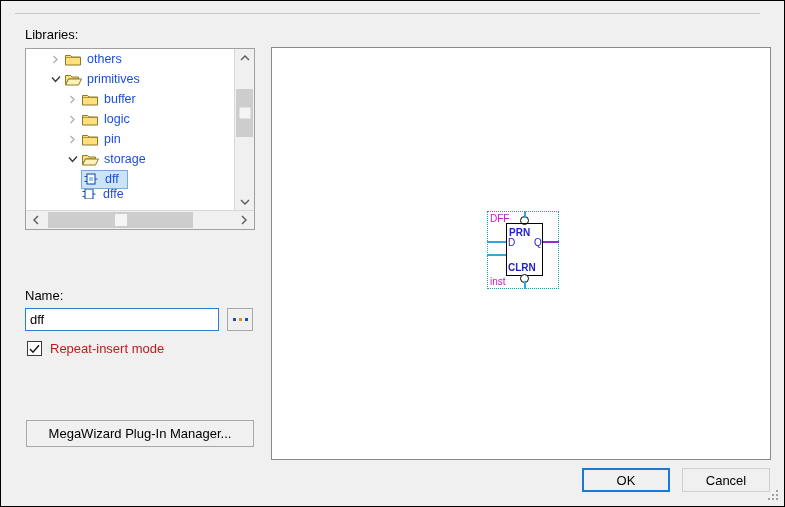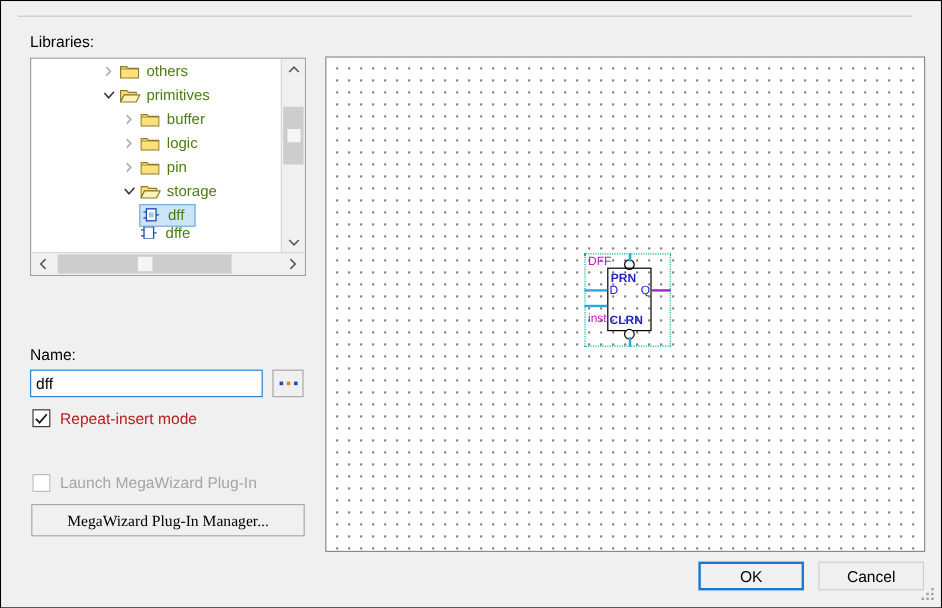--- a/index.html
+++ b/index.html
@@ -105,25 +105,24 @@
     left: 0; top: 0;
     width: 209px;
     height: 162px;
     overflow: hidden;
   }
   .tree-row {
     height: 20px;
     display: flex;
     align-items: center;
     font-size: 12.5px;
-    color: #4d7c0f;
+    color: #1d4ed8;
     white-space: nowrap;
     padding-left: 4px;
     box-sizing: border-box;
-    margin-left: 35px;
   }
   .tw { display:inline-block; width: 17px; flex: 0 0 auto; }
   .chev {
     width: 17px; height: 16px;
     flex: 0 0 auto;
     display: flex; align-items: center; justify-content: center;
   }
   .chev svg { display:block; }
   .folder-ico {
     width: 18px; height: 16px;
@@ -284,21 +283,21 @@
 
   .mega-btn {
     position: absolute;
     left: 25px;
     top: 419px;
     width: 228px;
     height: 27px;
     border: 1px solid #a8a8a8;
     background: #f0f0f0;
     box-sizing: border-box;
-    font-family: Liberation Serif, serif;
+    font-family: Liberation Sans, sans-serif;
     font-size: 13px;
     color: #000;
     cursor: default;
   }
 
   
   .preview {
     position: absolute;
     left: 270px;
     top: 46px;
@@ -341,21 +340,21 @@
     background: transparent;
   }
   .sym-label {
     position: absolute;
     font-size: 10px;
     font-family: "Liberation Sans", sans-serif;
     white-space: nowrap;
     line-height: 1;
   }
   .lb-dff   { left: 3px;  top: 3px;  color: #c418c4; }
-  .lb-inst  { left: 3px;  top: 50px; color: #c418c4; }
+  .lb-inst  { left: 3px;  top: 66px; color: #c418c4; }
   .lb-prn   { left: 22px; top: 17px; color: #2222cc; font-weight: bold; }
   .lb-clrn  { left: 21px; top: 52px; color: #2222cc; font-weight: bold; }
   .lb-d     { left: 21px; top: 27px; color: #2222cc; }
   .lb-q     { left: 47px; top: 27px; color: #2222cc; }
 
   .wire { position: absolute; background: #2aa8e0; }
   .wire.d-in   { left: 0px;  top: 30px; width: 19px; height: 1.5px; }
   .wire.clk-in { left: 0px;  top: 43px; width: 19px; height: 1.5px; }
   .wire.q-out  { left: 56px; top: 30px; width: 16px; height: 1.5px; background: #9a2ad0; }
   .wire.prn-v  { left: 37px; top: 2px;  width: 1.5px; height: 5px; }
@@ -614,24 +613,20 @@
     <div class="cb-row r1">
       <span class="cbox">
         <svg width="11" height="10" viewBox="0 0 11 10">
             <path d="M1 5 L4 8.2 L10 1.2" fill="none" stroke="#1a1a1a" stroke-width="1.5"></path>
           </svg>
       </span>
       <span class="cb-label">Repeat-insert mode</span>
     </div>
 
 
-    <div class="cb-row r3">
-      <span class="cbox disabled"></span>
-      <span class="cb-label disabled">Launch MegaWizard Plug-In</span>
-    </div>
 
     <button class="mega-btn">MegaWizard Plug-In Manager...</button>
 
     <div class="preview">
       <div class="dotgrid"></div>
 
       <div class="symbol">
         <div class="sym-dash"></div>
 
         <span class="wire prn-v2"></span>

